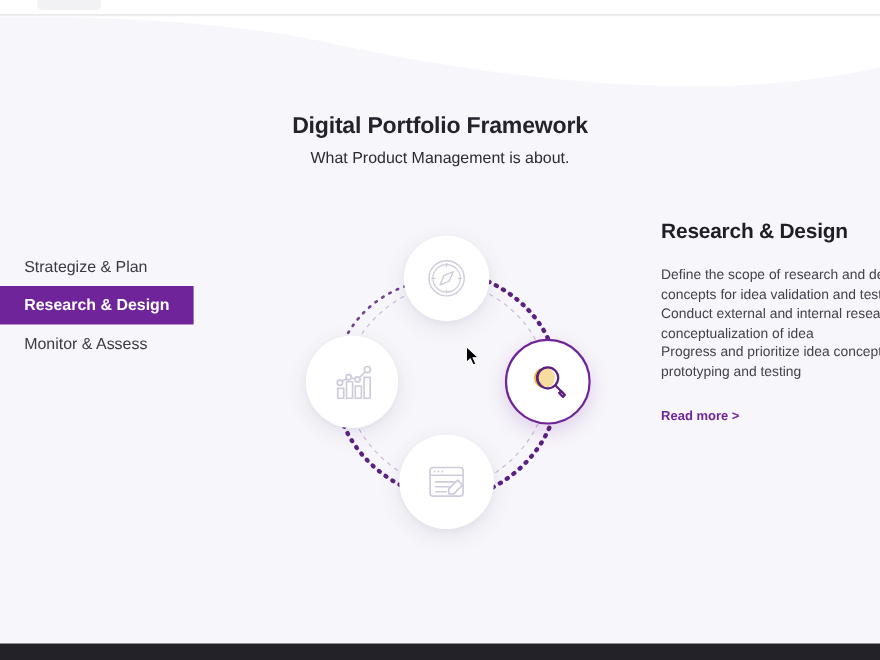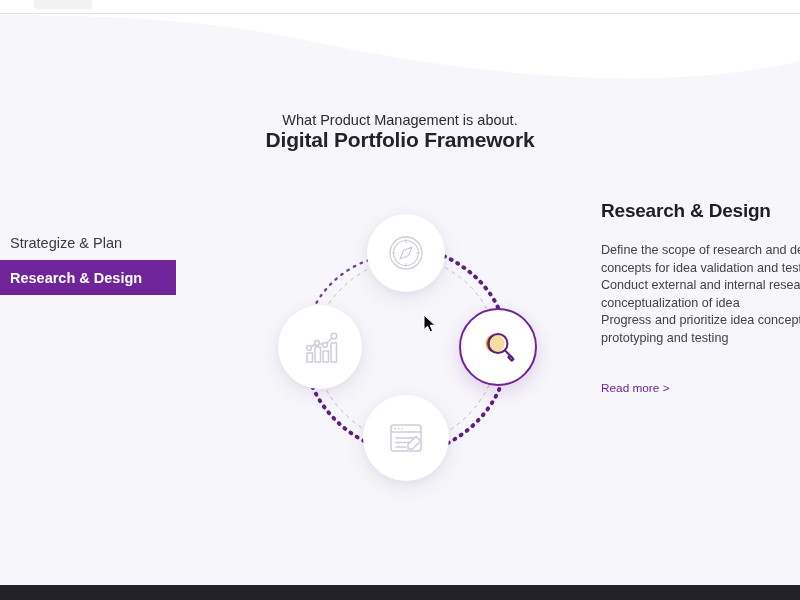--- a/index.html
+++ b/index.html
@@ -46,21 +46,21 @@
 
   
   #sidebar{ position:absolute; left:0; top:185px; width:250px; }
   #sidebar-title{
     font-size:19px; font-weight:bold; color:#1f1d26;
     padding:0 0 0 6px; letter-spacing:-.2px;
   }
   #sidebar-nav{ margin-top:25px; }
   .nav-item{
     height:35px; display:flex; align-items:center;
-    padding-left:10px; font-size:14.5px; color:#3b3944;
+    padding-left:22px; font-size:14.5px; color:#3b3944;
     width:176px; cursor:pointer;
   }
   .nav-item.active{
     background:#6f2499; color:#ffffff; font-weight:bold;
   }
 
   
   #diagram{ position:absolute; left:274px; top:185px; width:260px; height:290px; }
   #diagram-arcs{ position:absolute; left:0; top:0; width:260px; height:290px; }
   .node{
@@ -80,22 +80,22 @@
   
   #detail-panel{ position:absolute; left:601px; top:185px; width:260px; }
   #detail-title{
     font-size:19px; font-weight:bold; color:#1f1d26; letter-spacing:-.2px;
   }
   #detail-body{
     margin-top:20px; font-size:12.6px; line-height:17.5px; color:#43414c;
     white-space:pre-line;
   }
   #read-more-link{
-    display:inline-block; margin-top:34px;
-    font-size:11.8px; color:#6f2499; cursor:pointer;
+    display:inline-block; margin-top:24px;
+    font-size:11.8px; color:#6f2499; cursor:pointer;font-weight:bold;
   }
 
   
   #mouse-cursor{ position:absolute; left:423px; top:299px; pointer-events:none; }
 
   
   #bottom-bar{
     position:absolute; left:0; top:585px; width:800px; height:15px;
     background:#242229;
   }
@@ -108,31 +108,34 @@
   <div id="chrome-bottom-rule"></div>
 </div>
 
 <div id="page-viewport">
 
   <svg id="top-wave" viewBox="0 0 800 80" preserveAspectRatio="none">
     <path d="M0 0 L800 0 L800 46 C640 84 430 52 300 24 C220 7 120 0 0 0 Z" fill="#ffffff"></path>
   </svg>
 
   <div id="page-heading">
+    <div id="page-title">Digital Portfolio Framework</div>
     <div id="page-subtitle">What Product Management is about.</div>
-    <div id="page-title">Digital Portfolio Framework</div>
   </div>
 
   <div id="sidebar">
     <div id="sidebar-nav">
       <div class="nav-item">
         <span>Strategize &amp; Plan</span>
       </div>
       <div class="nav-item active">
         <span>Research &amp; Design</span>
+      </div>
+      <div class="nav-item">
+        <span>Monitor &amp; Assess</span>
       </div>
     </div>
   </div>
 
   <div id="diagram">
 
     <svg id="diagram-arcs" viewBox="0 0 260 290">
       <g fill="none" stroke="#5c2080" stroke-linecap="round">
 
         <path d="M95 60 C66 70 46 92 38 112" stroke-width="2.4" stroke-dasharray="1.5 6" opacity=".85"></path>

